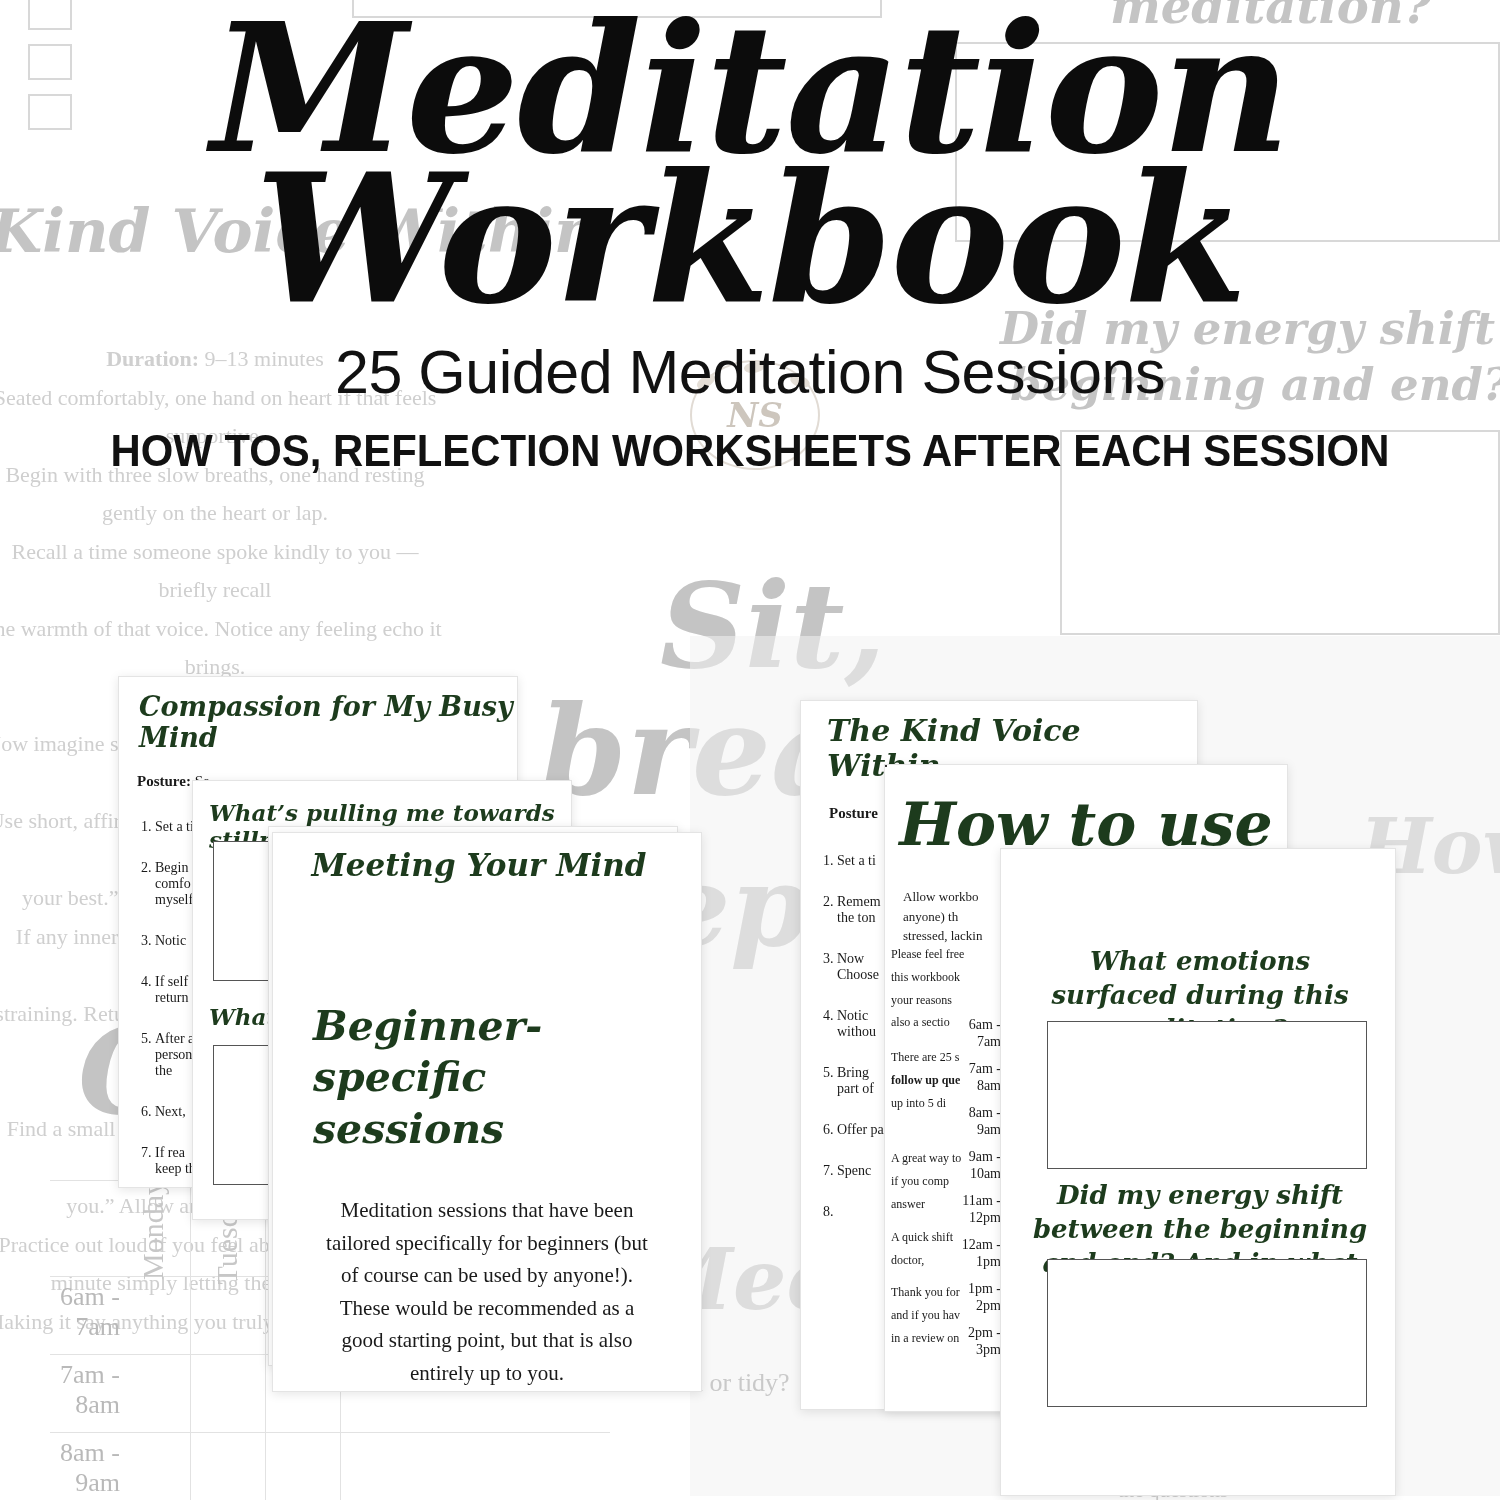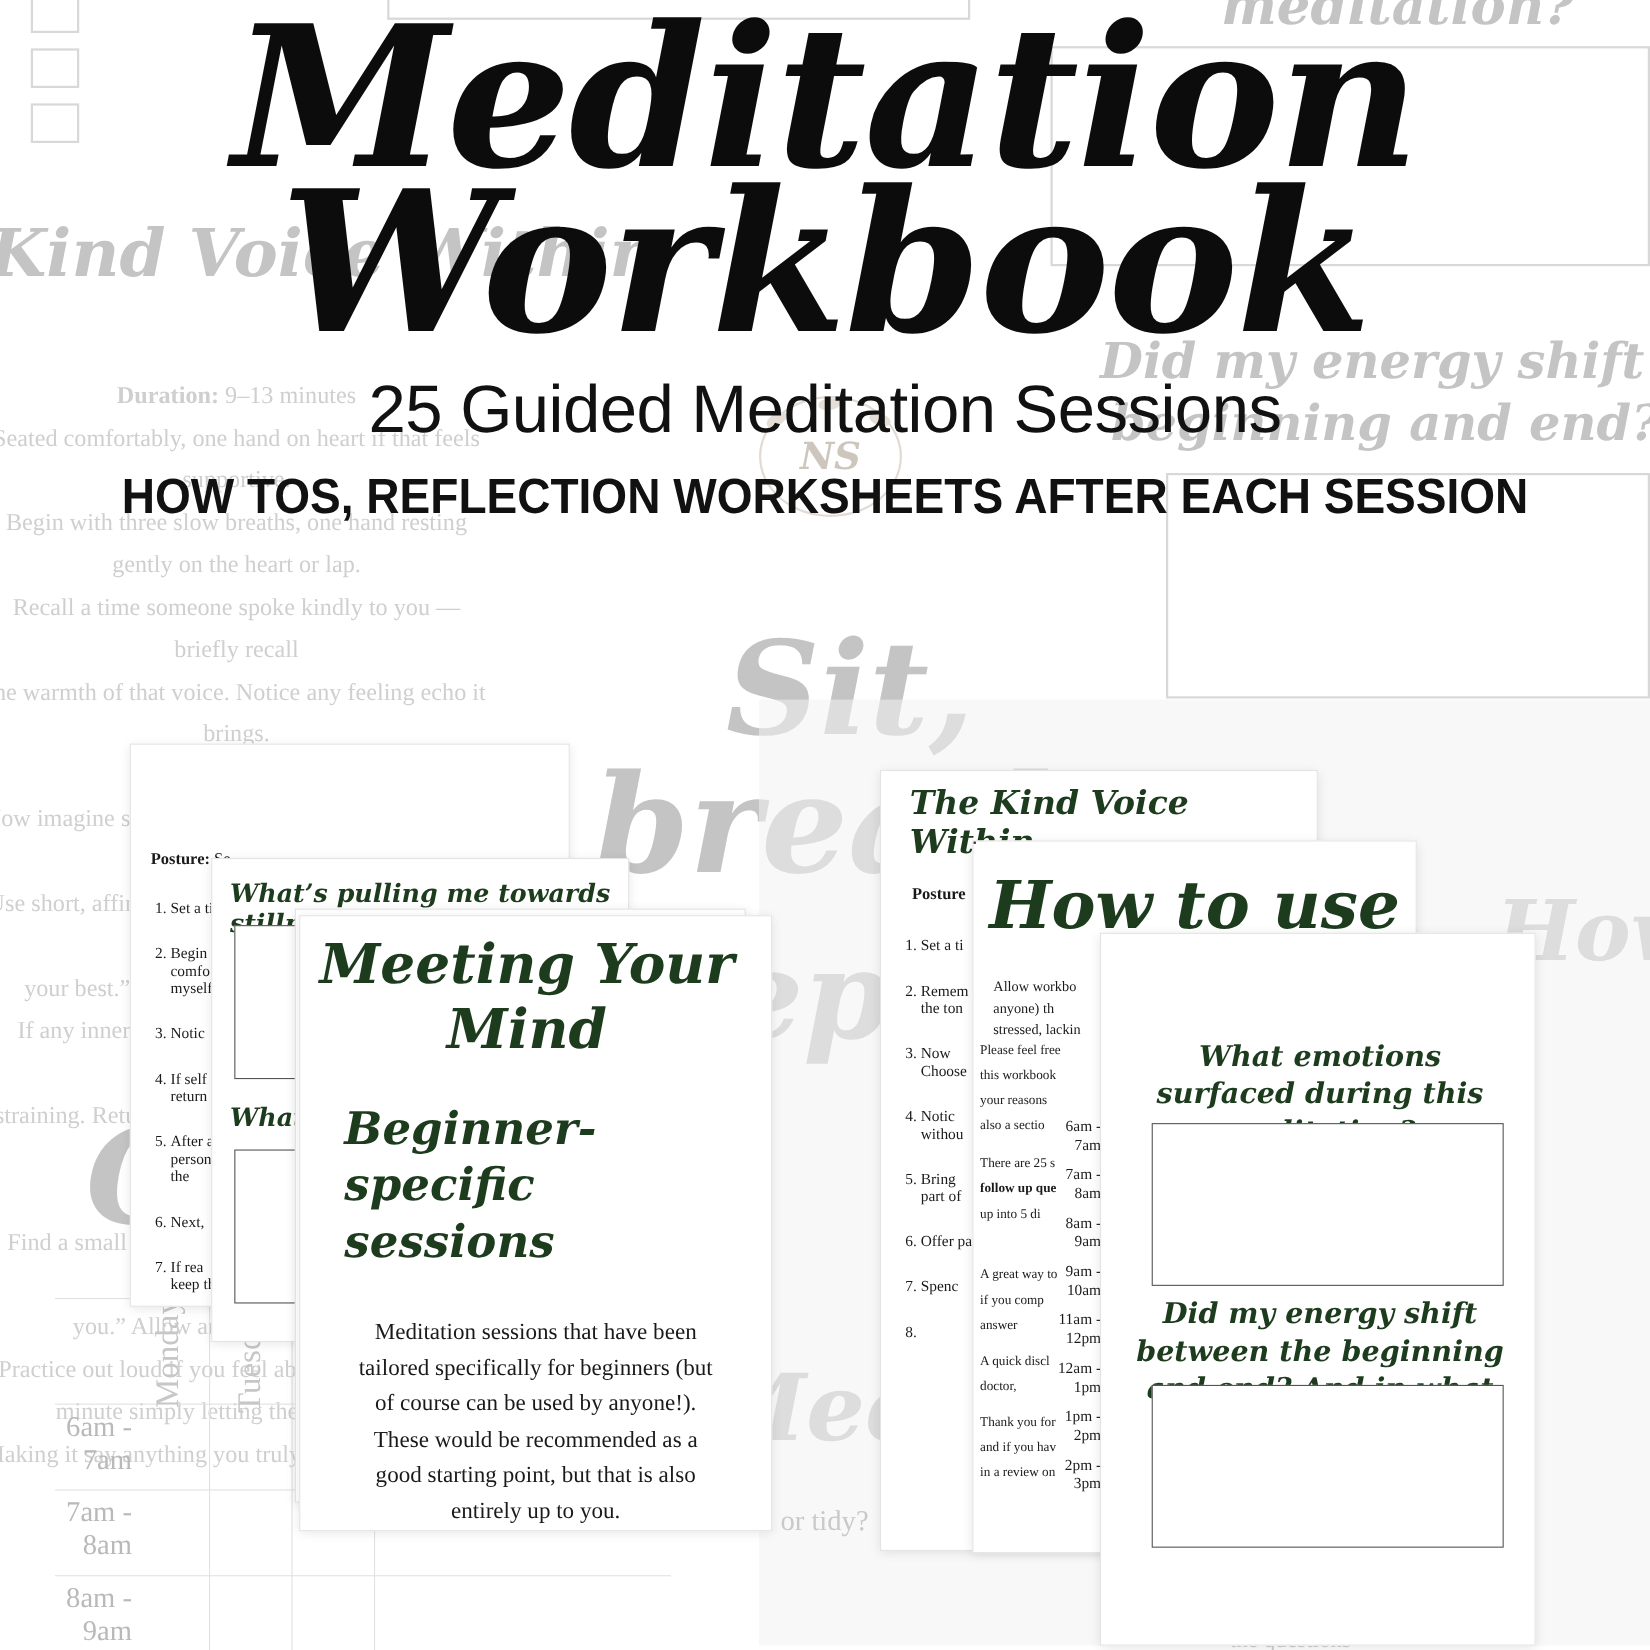--- a/index.html
+++ b/index.html
@@ -247,20 +247,21 @@
     <div class="gt-time" style="left:-42px;top:102px;width:112px;white-space:pre-line;">6am -
 7am</div>
     <div class="gt-time" style="left:-42px;top:180px;width:112px;white-space:pre-line;">7am -
 8am</div>
     <div class="gt-time" style="left:-42px;top:258px;width:112px;white-space:pre-line;">8am -
 9am</div>
   </div>
 </div>
 
 <div class="card" style="left:118px;top:676px;width:400px;height:512px;z-index:10;">
+  <div class="card-title-script" style="position:absolute;left:20px;top:14px;font-size:27px;">Compassion for My Busy Mind</div>
   <div class="card-body-serif" style="position:absolute;left:18px;top:96px;font-size:15px;">
     <b>Posture:</b>
     <span>Se</span>
   </div>
   <ol class="steps card-body-serif" style="position:absolute;left:14px;top:126px;width:180px;font-size:14px;white-space:pre-line;">
     <li>Set a ti</li>
     <li>Begin w
 comfo
 myself.</li>
     <li>Notic</li>
@@ -297,21 +298,21 @@
     <li>When a
 a clo</li>
     <li>Conti</li>
     <li>If emo</li>
     <li>For t</li>
     <li>Slowly a</li>
   </ol>
 </div>
 
 <div class="card" style="left:272px;top:832px;width:430px;height:560px;z-index:13;">
-  <div class="card-h-script" style="position:absolute;left:0;right:16px;top:14px;text-align:center;font-size:50px;">Meeting Your Mind</div>
+  <div class="card-h-script" style="position:absolute;left:0;right:16px;top:14px;text-align:center;font-size:31px;">Meeting Your Mind</div>
   <div class="card-h-script" style="position:absolute;left:40px;right:56px;top:168px;text-align:left;font-size:41px;line-height:1.25;">Beginner-specific sessions</div>
   <div class="card-body-serif" style="position:absolute;left:44px;right:44px;top:330px;text-align:center;font-size:21px;line-height:1.55;margin-top:31px;">Meditation sessions that have been tailored specifically for beginners (but of course can be used by anyone!). These would be recommended as a good starting point, but that is also entirely up to you.</div>
 </div>
 
 <div class="card" style="left:800px;top:700px;width:398px;height:710px;z-index:14;">
   <div class="card-title-script" style="position:absolute;left:26px;top:12px;font-size:30px;">The Kind Voice Within</div>
   <div class="card-body-serif" style="position:absolute;left:28px;top:104px;font-size:15px;font-weight:bold;">Posture</div>
   <ol class="steps card-body-serif" style="position:absolute;left:14px;top:136px;width:100px;font-size:14px;white-space:pre-line;">
     <li>Set a ti</li>
     <li>Remem
@@ -343,21 +344,21 @@
     <div style="height:12px;"></div>
     <div>There are 25 s</div>
     <div style="font-weight:bold;">follow up que</div>
     <div>up into 5 di</div>
     <div style="text-align:right;">w</div>
     <div style="height:10px;"></div>
     <div>A great way to</div>
     <div>if you comp</div>
     <div>answer</div>
     <div style="height:10px;"></div>
-    <div>A quick discl</div>
+    <div>A quick shift</div>
     <div>doctor,</div>
     <div style="height:10px;"></div>
     <div>Thank you for</div>
     <div>and if you hav</div>
     <div>in a review on</div>
   </div>
 
   <div class="card-h-script" style="position:absolute;left:112px;right:14px;top:102px;text-align:center;font-size:27px;line-height:1.3;">Create yourself a meditation timetable</div>
 
   <div class="mini-tt" style="left:0px;top:0px;position:absolute;left:0;top:0;width:0;height:0;">

